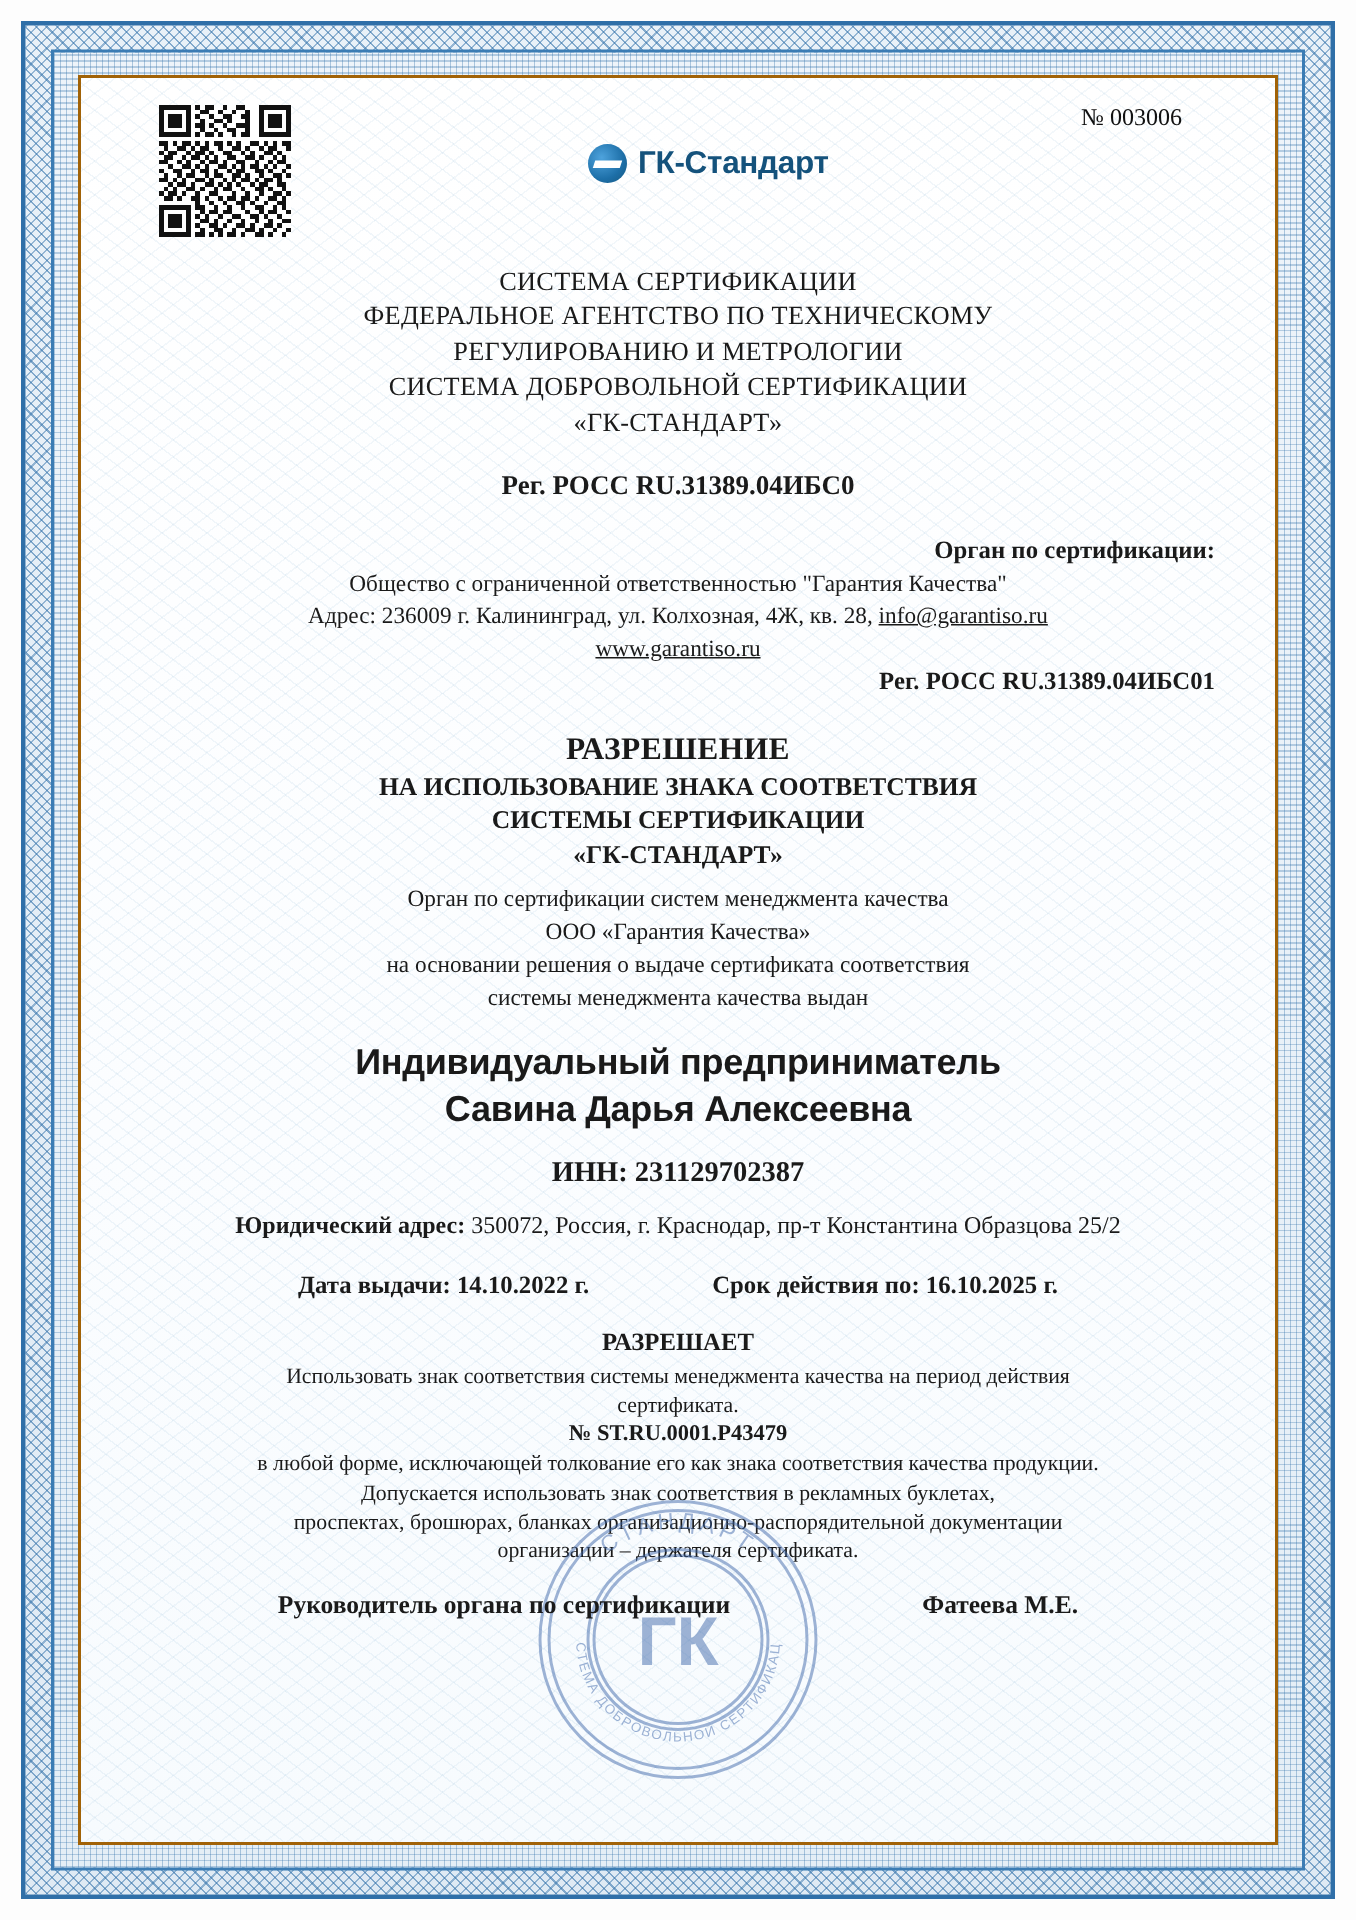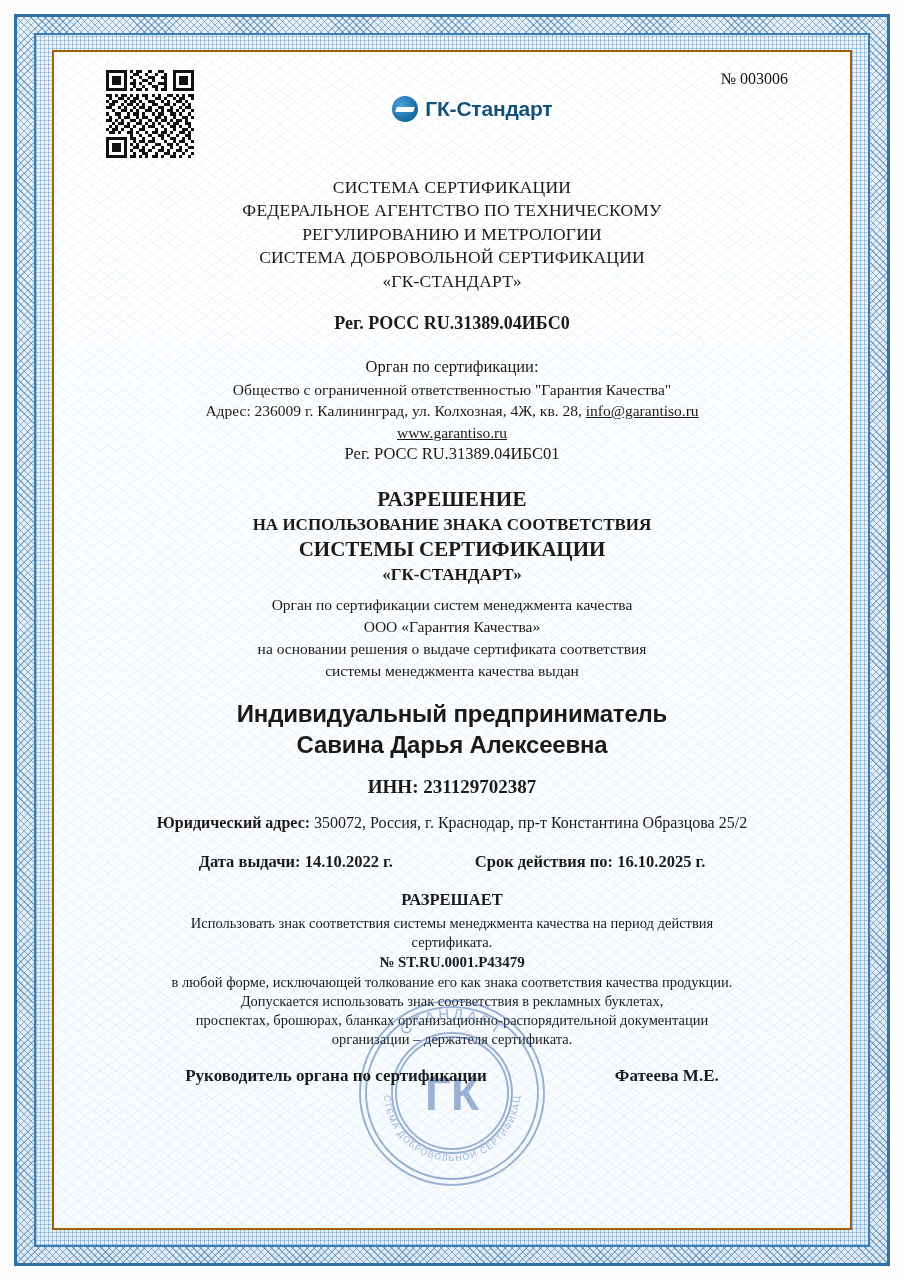--- a/index.html
+++ b/index.html
@@ -131,33 +131,33 @@
     margin-top: 20px;
     font-weight: bold;
     font-size: 18px;
   }
 
   .organ-block {
     margin-top: 22px;
     line-height: 1.38;
     font-size: 15.5px;
   }
-  .organ-block .hl { font-weight: normal; }
+  .organ-block .hl { font-weight: bold; text-align: right; }
   .link {
     color: #1a1a1a;
     text-decoration: underline;
   }
 
   .permission-block {
     margin-top: 20px;
     line-height: 1.33;
   }
   .permission-block .p1 { font-weight: bold; font-size: 21px; letter-spacing: .3px; }
   .permission-block .p2 { font-weight: bold; font-size: 17px; }
-  .permission-block .p3 { font-weight: bold; font-size: 21px; }
+  .permission-block .p3 { font-weight: bold; font-size: 17px; }
   .permission-block .p4 { font-weight: bold; font-size: 17px; }
 
   .holder-intro {
     margin-top: 7px;
     font-size: 15.5px;
     line-height: 1.42;
   }
 
   .holder-name {
     margin-top: 16px;

